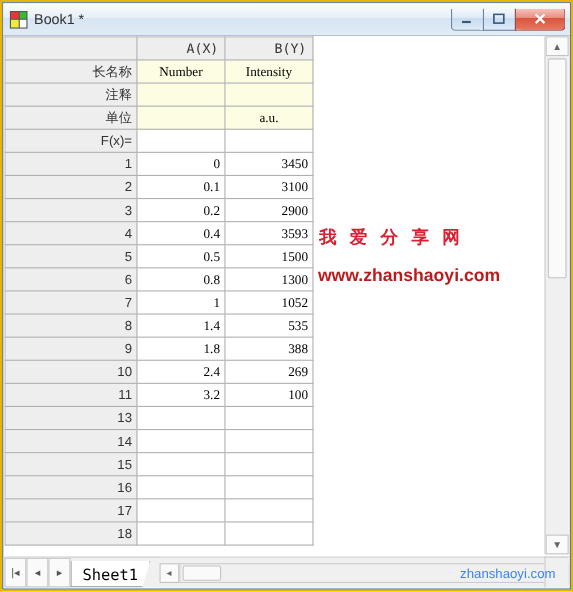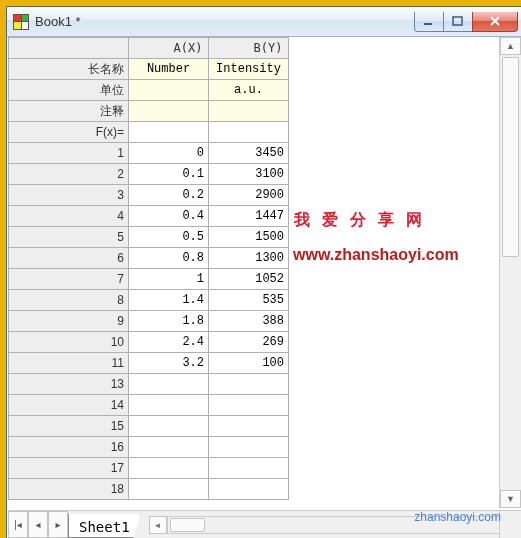--- a/index.html
+++ b/index.html
@@ -1,37 +1,37 @@
 <!DOCTYPE html>
 <html><head>
 <meta charset="utf-8">
 <style>
 * { box-sizing: border-box; margin: 0; padding: 0; }
 body { font-family: "SimSun", "Microsoft YaHei", Arial, sans-serif; font-size: 13px; background: #fff; }
-.frame { width: 521px; height: 538px; border: 6px solid #eab308; position: relative; }
+.frame { width: 521px; height: 538px; border: 2px solid #eab308; position: relative; }
 .window { position: absolute; left: 0; top: 0; width: 517px; height: 534px; background: #fff; border: 1px solid #4a6a8a; }
 .titlebar { height: 30px; background: linear-gradient(#fdfdfe,#e6eef7 45%,#d7e4f2 46%,#e1ecf7); display: flex; align-items: center; border-bottom: 1px solid #a0b4cc; }
 .win-icon { width: 16px; height: 16px; margin: 0 6px; display: grid; grid-template-columns: 1fr 1fr; grid-template-rows: 1fr 1fr; gap: 1px; background: #555; padding: 1px; }
 .win-icon span:nth-child(1){background:#e33;} .win-icon span:nth-child(2){background:#3b3;} .win-icon span:nth-child(3){background:#ee3;} .win-icon span:nth-child(4){background:#fff;}
 .title-text { flex: 1; color: #333; font-size: 13px; }
 .win-btns { display: flex; height: 20px; margin-right: 4px; }
 .win-btn { width: 30px; height: 20px; border: 1px solid #6a85a3; border-top: none; margin-left: -1px; background: linear-gradient(#f4f8fc,#dde9f6 45%,#c9dcf0 46%,#deeaf7); display: flex; align-items: center; justify-content: center; color: #3a5a7a; font-weight: bold; }
 .win-btn:first-child { border-bottom-left-radius: 4px; }
 .win-close { width: 46px; background: linear-gradient(#f6c4bd,#e88b7d 45%,#d85540 46%,#e87560); border-color:#a04030; border-bottom-right-radius: 4px; color:#fff; }
 .win-btn svg { width: 12px; height: 10px; }
 .client { position: absolute; left: 1px; top: 30px; right: 1px; bottom: 1px; background: #fff; }
 .grid-wrap { position: absolute; left: 0; top: 0; right: 24px; bottom: 30px; overflow: hidden; background: #fff; }
 table { border-collapse: collapse; table-layout: fixed; }
 th, td { border: 1px solid #b0b0b0; height: 21px; padding: 0 4px; font-size: 12px; background: #fff; }
 th { background: #eeeeee; color: #333; font-weight: normal; text-align: center; }
 .rowhdr { background: #eeeeee; text-align: right; width: 120px; }
 .col { width: 80px; padding-left: 43px; }
 .yellow td { background: #fdfde3; }
 .colhdr-row th { font-family: "SimSun", monospace; }
-td.val { text-align: right; font-family: Liberation Mono, monospace; }
+td.val { text-align: right; font-family: Liberation Serif, serif; }
 .vscroll { position: absolute; right: 0; top: 0; bottom: 30px; width: 22px; background: #f0f0f0; border-left: 1px solid #ccc; }
 .vscroll .up, .vscroll .dn { height: 18px; background: #fafafa; border: 1px solid #c4c4c4; display:flex; align-items:center; justify-content:center; color:#666; font-size:9px; }
 .vscroll .dn { position: absolute; bottom: 0; left:0; right:0; }
 .vscroll .thumb { position: absolute; left: 2px; right: 2px; top: 20px; height: 200px; background: #fafafa; border: 1px solid #c4c4c4; border-radius: 2px; }
 .bottom { position: absolute; left: 0; right: 0; bottom: 0; height: 28px; display: flex; align-items: stretch; background: #f0f0f0; border-top: 1px solid #ccc; }
 .navbtn { width: 20px; background: #fafafa; border: 1px solid #c4c4c4; display:flex; align-items:center; justify-content:center; color:#555; font-size:10px; }
 .tab { padding: 2px 10px 0 10px; background: #fff; border: 1px solid #888; border-top: none; font-family: "SimSun", monospace; font-size: 14px; display:flex; align-items:center; margin-top:3px; position:relative; clip-path: polygon(0 0, 100% 0, 90% 100%, 0 100%); }
 .hscroll { flex: 1; display:flex; align-items:center; background:#f0f0f0; margin-left:8px; }
 .hscroll .bar { flex:1; height: 18px; background:#f0f0f0; border:1px solid #ccc; position:relative; }
 .hscroll .bar .thumb { position:absolute; left:2px; top:1px; bottom:1px; width:35px; background:#fafafa; border:1px solid #c4c4c4; border-radius:2px; }
@@ -81,29 +81,29 @@
           <th class="rowhdr"></th>
           <th class="col">A(X)</th>
           <th class="col">B(Y)</th>
         </tr>
         <tr class="yellow">
           <th class="rowhdr">长名称</th>
           <td class="val" style="text-align:center">Number</td>
           <td class="val" style="text-align:center">Intensity</td>
         </tr>
         <tr class="yellow">
+          <th class="rowhdr">注释</th>
+          <td></td>
+          <td></td>
+        </tr>
+        <tr class="yellow">
           <th class="rowhdr">单位</th>
           <td class="val" style="text-align:center"></td>
           <td class="val" style="text-align:center">a.u.</td>
         </tr>
-        <tr class="yellow">
-          <th class="rowhdr">注释</th>
-          <td></td>
-          <td></td>
-        </tr>
         <tr>
           <th class="rowhdr">F(x)=</th>
           <td></td>
           <td></td>
         </tr>
         </tbody>
             <tbody id="data-body">
               <tr>
                 <th class="rowhdr">1</th>
                 <td class="val">0</td>
@@ -115,21 +115,21 @@
                 <td class="val">3100</td>
               </tr>
               <tr>
                 <th class="rowhdr">3</th>
                 <td class="val">0.2</td>
                 <td class="val">2900</td>
               </tr>
               <tr>
                 <th class="rowhdr">4</th>
                 <td class="val">0.4</td>
-                <td class="val">1447</td>
+                <td class="val">3593</td>
               </tr>
               <tr>
                 <th class="rowhdr">5</th>
                 <td class="val">0.5</td>
                 <td class="val">1500</td>
               </tr>
               <tr>
                 <th class="rowhdr">6</th>
                 <td class="val">0.8</td>
                 <td class="val">1300</td>

